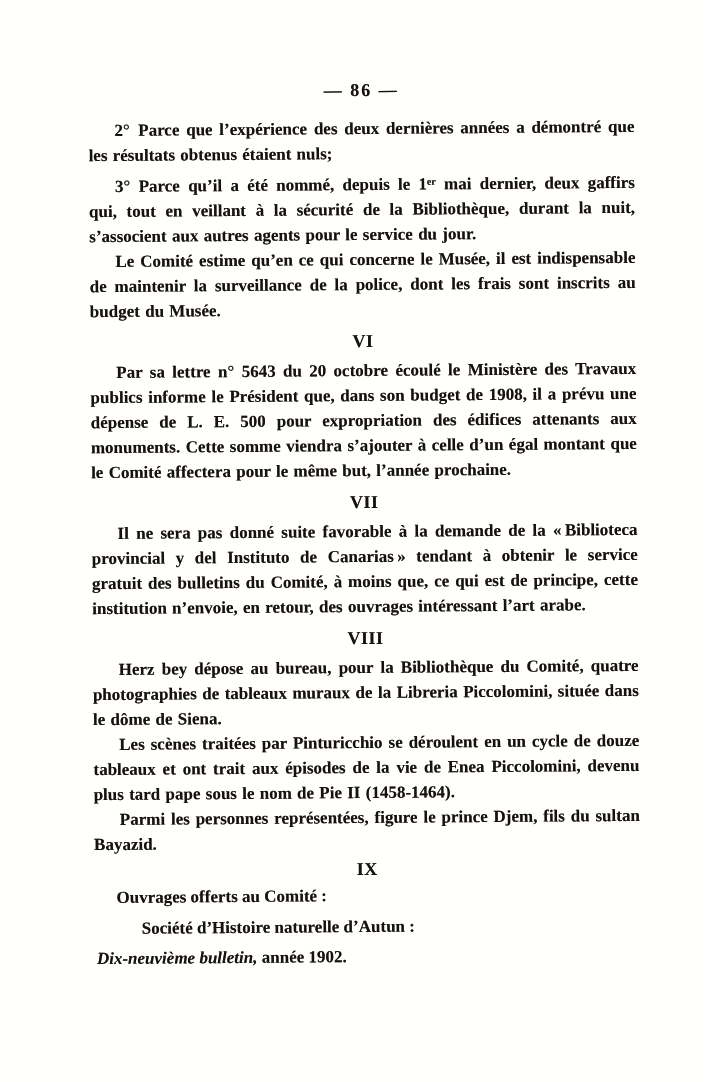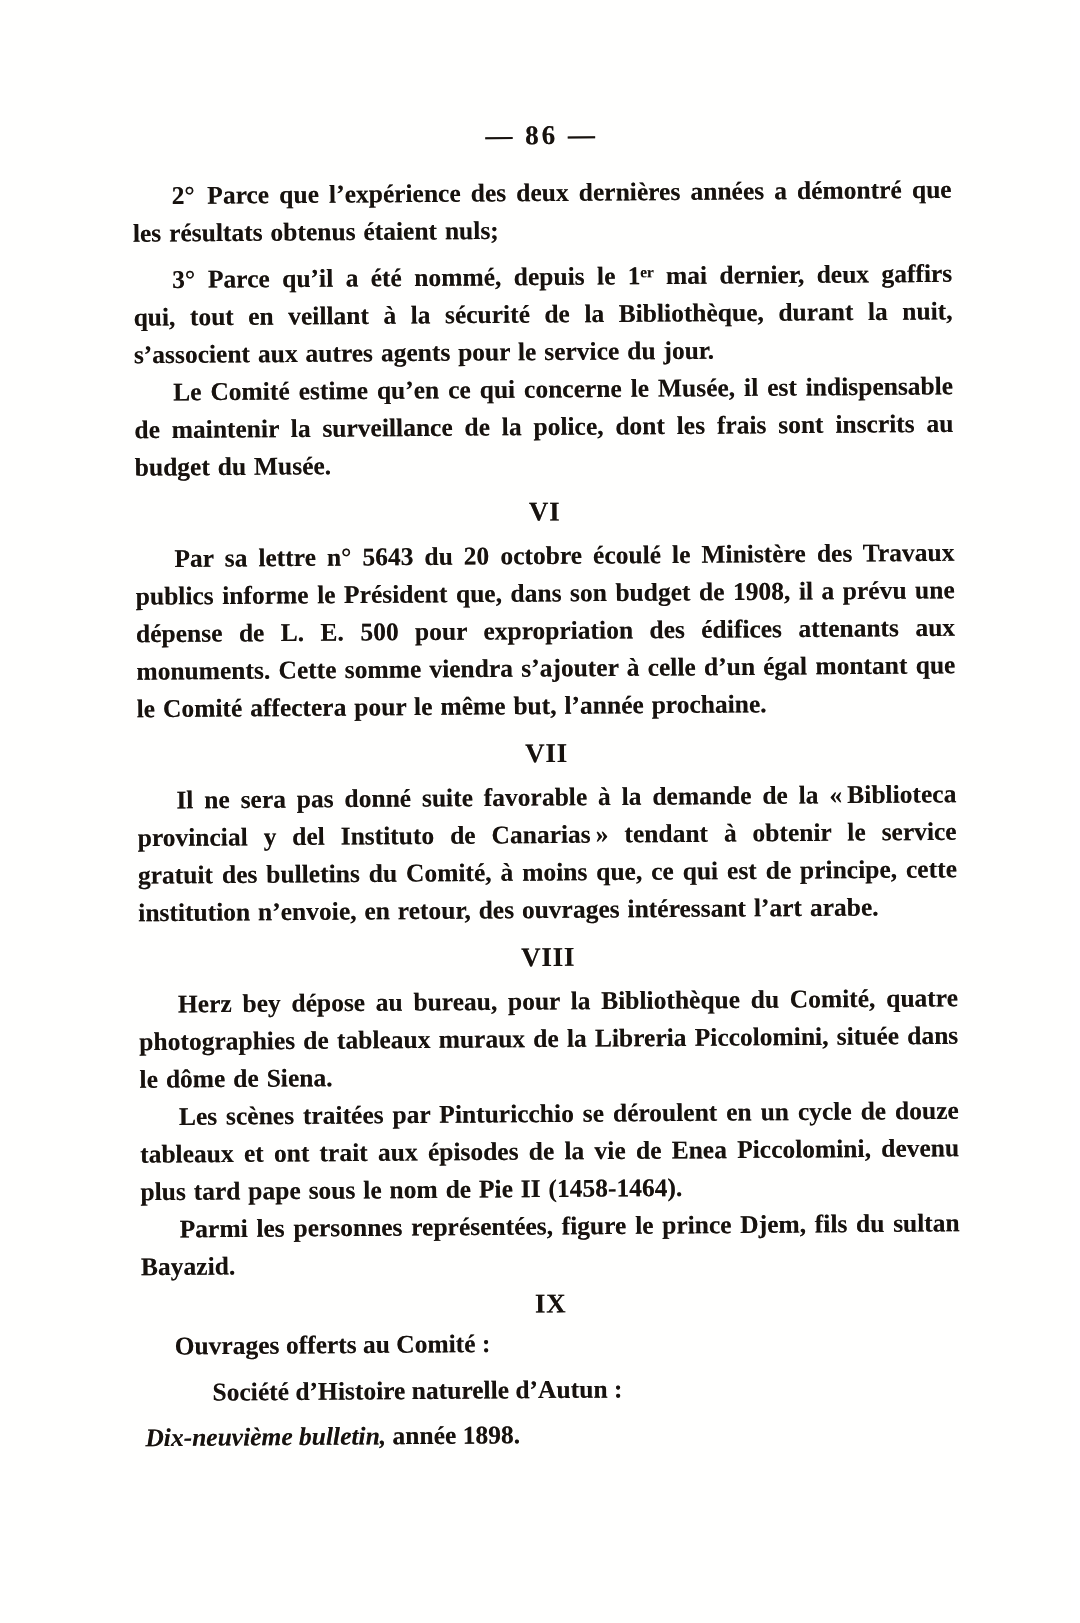--- a/index.html
+++ b/index.html
@@ -103,16 +103,16 @@
     <p class="para">Les scènes traitées par Pinturicchio se déroulent en un cycle de douze tableaux et ont trait aux épisodes de la vie de Enea Piccolomini, devenu plus tard pape sous le nom de Pie II (1458-1464).</p>
 
     <p class="para">Parmi les personnes représentées, figure le prince Djem, fils du sultan Bayazid.</p>
 
     <div class="heading tight">IX</div>
 
     <p class="line-plain">Ouvrages offerts au Comité :</p>
 
     <p class="line-indent2">Société d’Histoire naturelle d’Autun :</p>
 
-    <p class="line-flush"><span class="italic">Dix-neuvième bulletin,</span><span> année 1898.</span></p>
+    <p class="line-flush"><span class="italic">Dix-neuvième bulletin,</span><span> année 1902.</span></p>
 
   </div>
 </div>
 
 </body></html>

